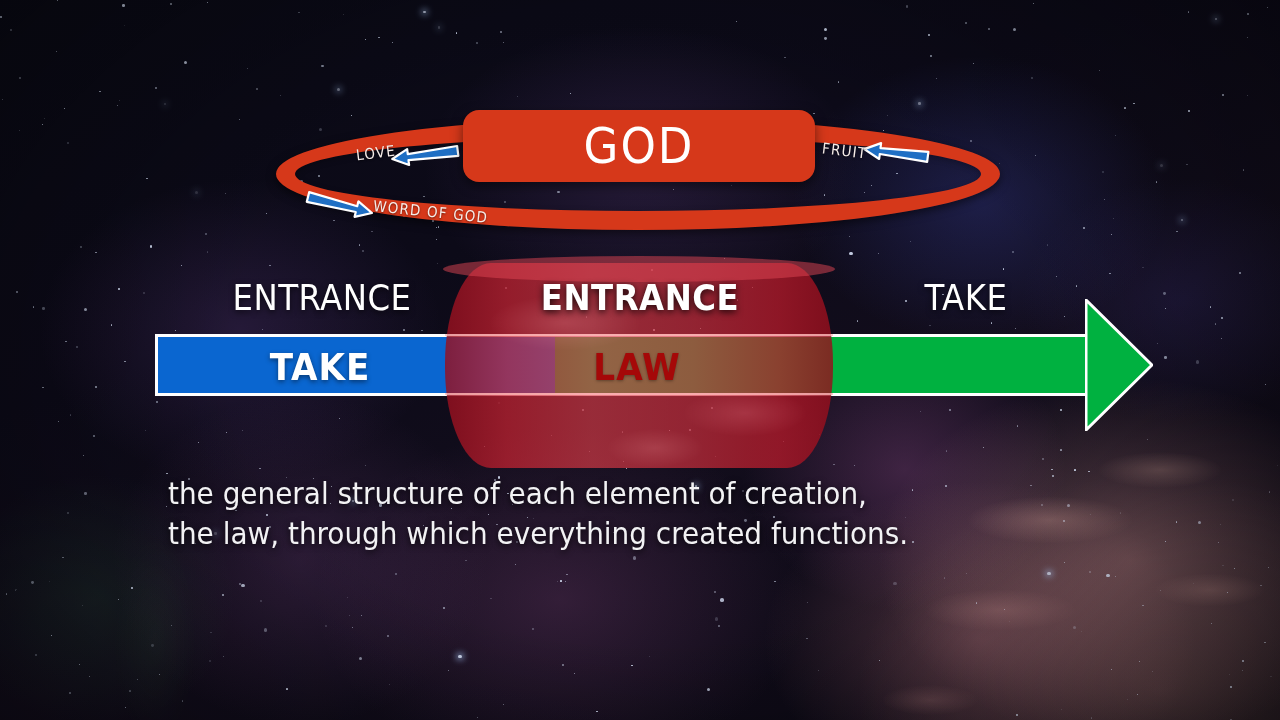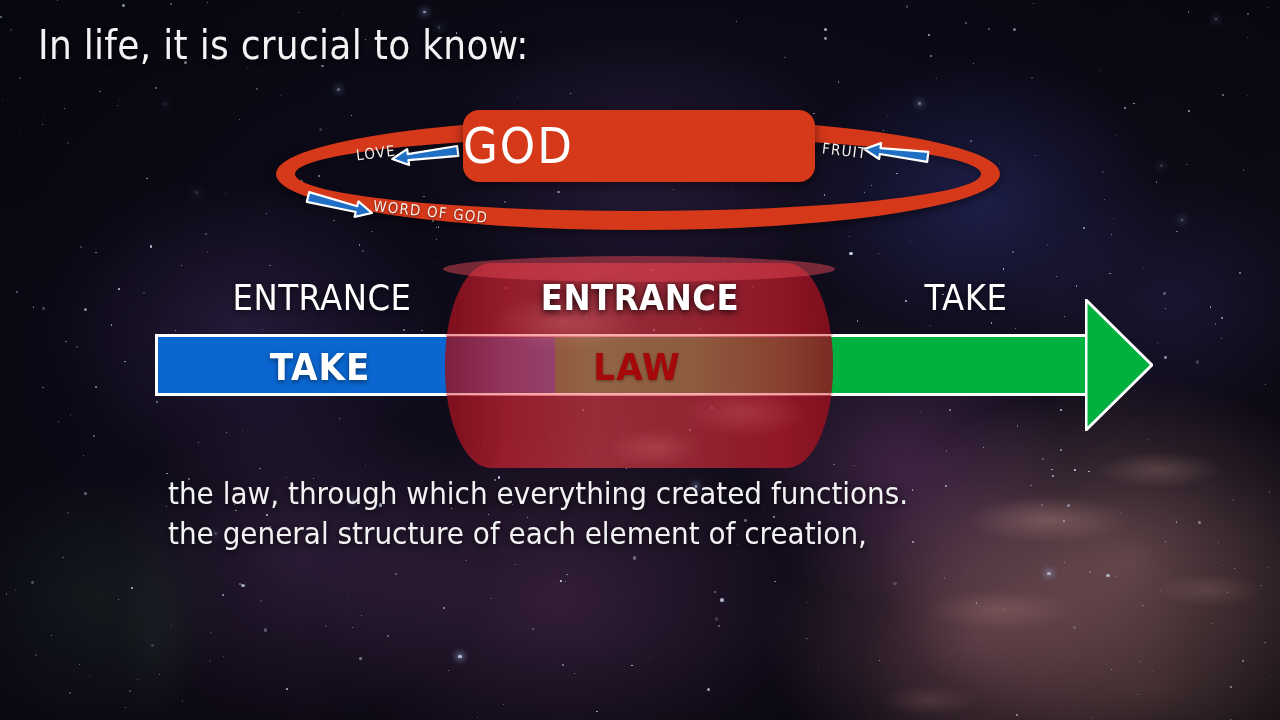--- a/index.html
+++ b/index.html
@@ -45,21 +45,21 @@
     font-family:"DejaVu Sans Condensed","Liberation Sans Narrow","Liberation Sans",sans-serif;
     font-weight:300;font-stretch:condensed;text-shadow:0 2px 6px rgba(0,0,0,.8);}
   .caption div{white-space:nowrap;}
 
   
   .ring{position:absolute;left:276px;top:118px;width:724px;height:112px;border-radius:50%;
     border:19px solid #d6381a;box-sizing:border-box;
     box-shadow:0 3px 10px rgba(0,0,0,.55), inset 0 2px 6px rgba(0,0,0,.25);}
   .godbox{position:absolute;left:463px;top:110px;width:352px;height:72px;border-radius:16px;
     background:#d6381a;box-shadow:0 4px 12px rgba(0,0,0,.5);}
-  .godbox span{display:block;line-height:72px;font-size:50px;color:#fff;
+  .godbox span{display:block;text-align:center;line-height:72px;font-size:50px;color:#fff;
     font-family:"DejaVu Sans Condensed","Liberation Sans Narrow","Liberation Sans",sans-serif;
     font-weight:300;font-stretch:condensed;letter-spacing:2px;}
 
   .ring-lbl{position:absolute;color:#f6ece8;font-size:15px;letter-spacing:1.2px;
     font-family:"DejaVu Sans Condensed","Liberation Sans Narrow","Liberation Sans",sans-serif;
     font-weight:300;font-stretch:condensed;white-space:nowrap;text-shadow:0 1px 2px rgba(0,0,0,.5);}
   #lbl-love{left:356px;top:144px;transform:rotate(-7deg);}
   #lbl-word{left:373px;top:203px;transform:rotate(6deg);}
   #lbl-fruit{left:822px;top:142px;transform:rotate(7deg);}
 
@@ -528,21 +528,20 @@
       <i class="st" style="left:1064.3px;top:315.6px;width:0.9px;height:0.9px;opacity:0.89"></i>
       <i class="st" style="left:255.8px;top:87.9px;width:2.0px;height:2.0px;opacity:0.41"></i>
       <i class="st" style="left:1155.5px;top:181.0px;width:1.5px;height:1.5px;opacity:0.62"></i>
       <i class="st" style="left:496.1px;top:523.8px;width:1.6px;height:1.6px;opacity:0.50"></i>
       <i class="st glow" style="left:1180.8px;top:219.1px;width:2.4px;height:2.4px;opacity:0.50"></i>
       <i class="st" style="left:62.3px;top:556.5px;width:1.7px;height:1.7px;opacity:0.51"></i>
       <i class="st" style="left:773.4px;top:515.8px;width:1.8px;height:1.8px;opacity:0.65"></i>
     </div>
   <div class="vign"></div>
 
-  <div class="title">In life, it is crucial to know:</div>
 
   <div>
     <div class="ring"></div>
 
     <div class="arw" style="left:390px;top:144px;">
       <svg width="70" height="22" viewBox="0 0 70 22">
         <g transform="rotate(-7 35 11)">
           <polygon points="2,11 18,3 18,8 68,6 68,16 18,14 18,19" fill="#1f6fc4" stroke="#ffffff" stroke-width="2.2" stroke-linejoin="round"></polygon>
         </g>
       </svg>
@@ -593,17 +592,17 @@
     </div>
 
     <div class="word" id="word-law">LAW</div>
 
     <div class="seg-lbl" id="lbl-entrance">ENTRANCE</div>
     <div class="seg-lbl" id="lbl-channel">ENTRANCE</div>
     <div class="seg-lbl" id="lbl-exit">TAKE</div>
   </div>
 
   <div class="caption">
+    <div>the general structure of each element of creation,</div>
     <div>the law, through which everything created functions.</div>
-    <div>the general structure of each element of creation,</div>
   </div>
 
 </div>
 
 </body></html>

